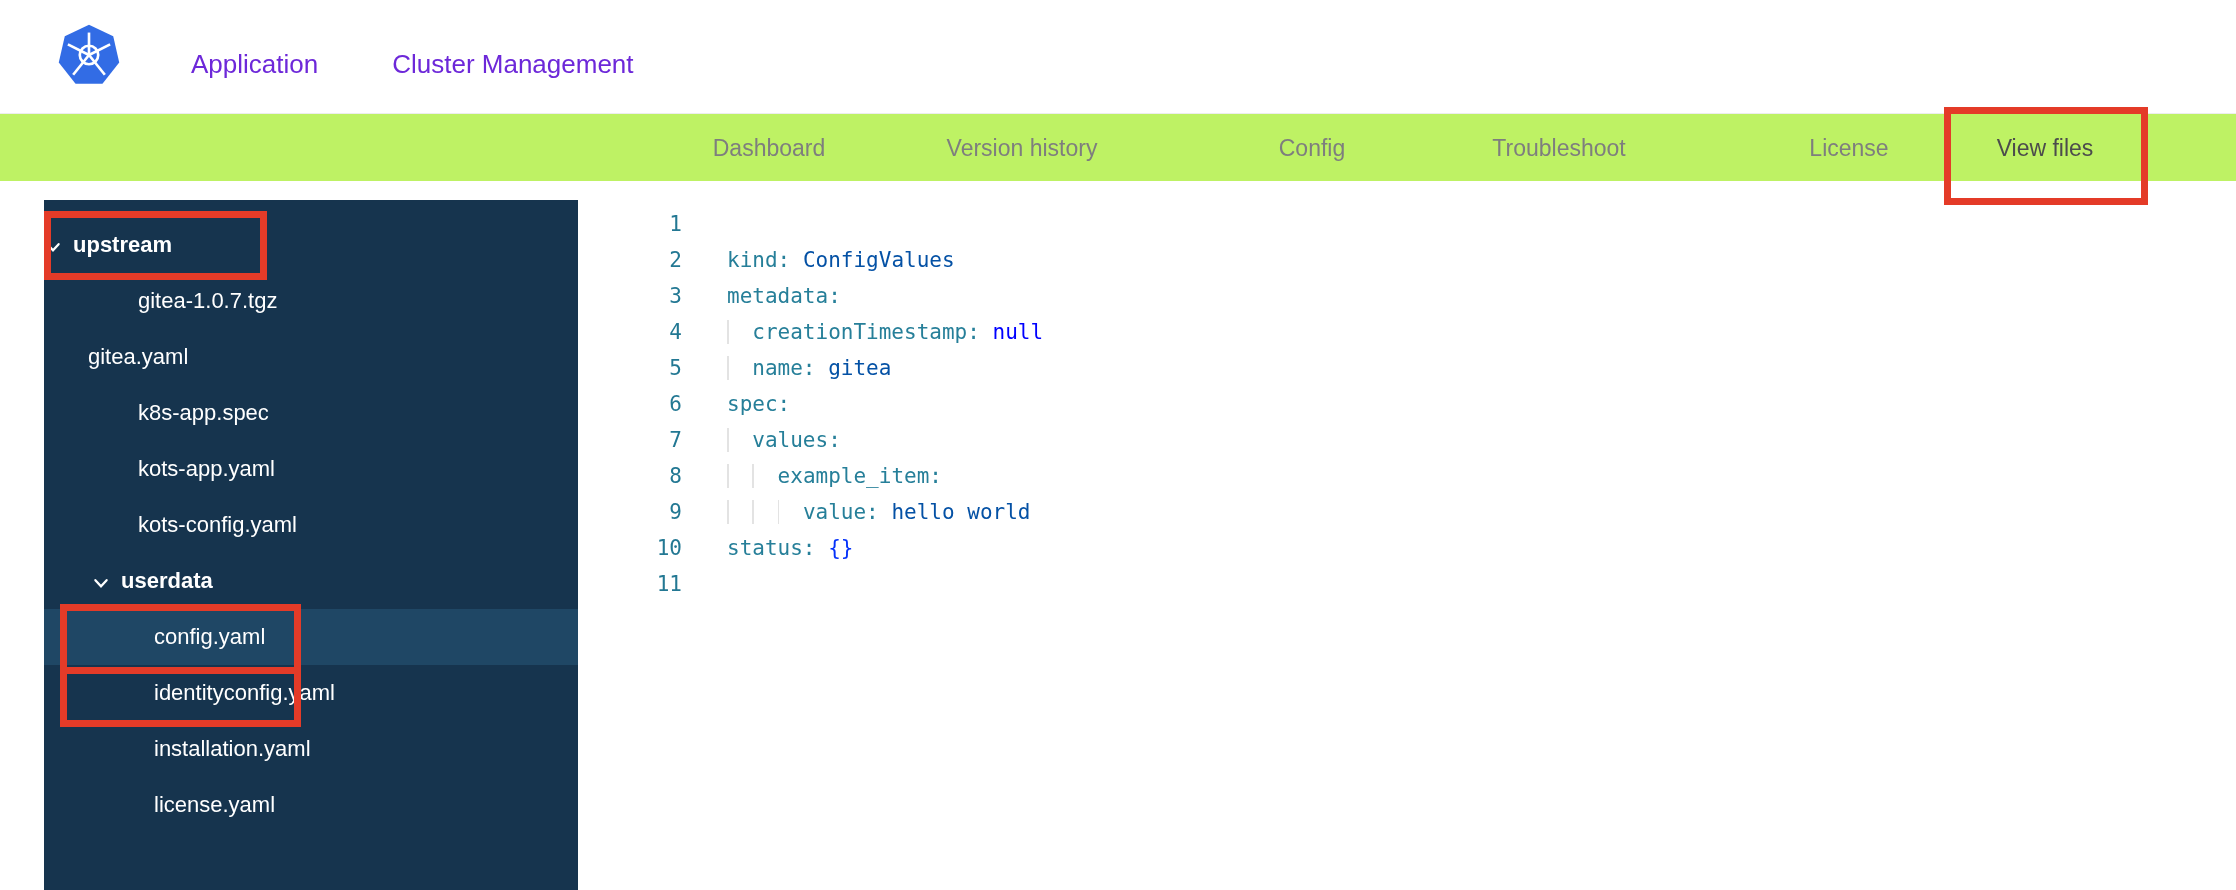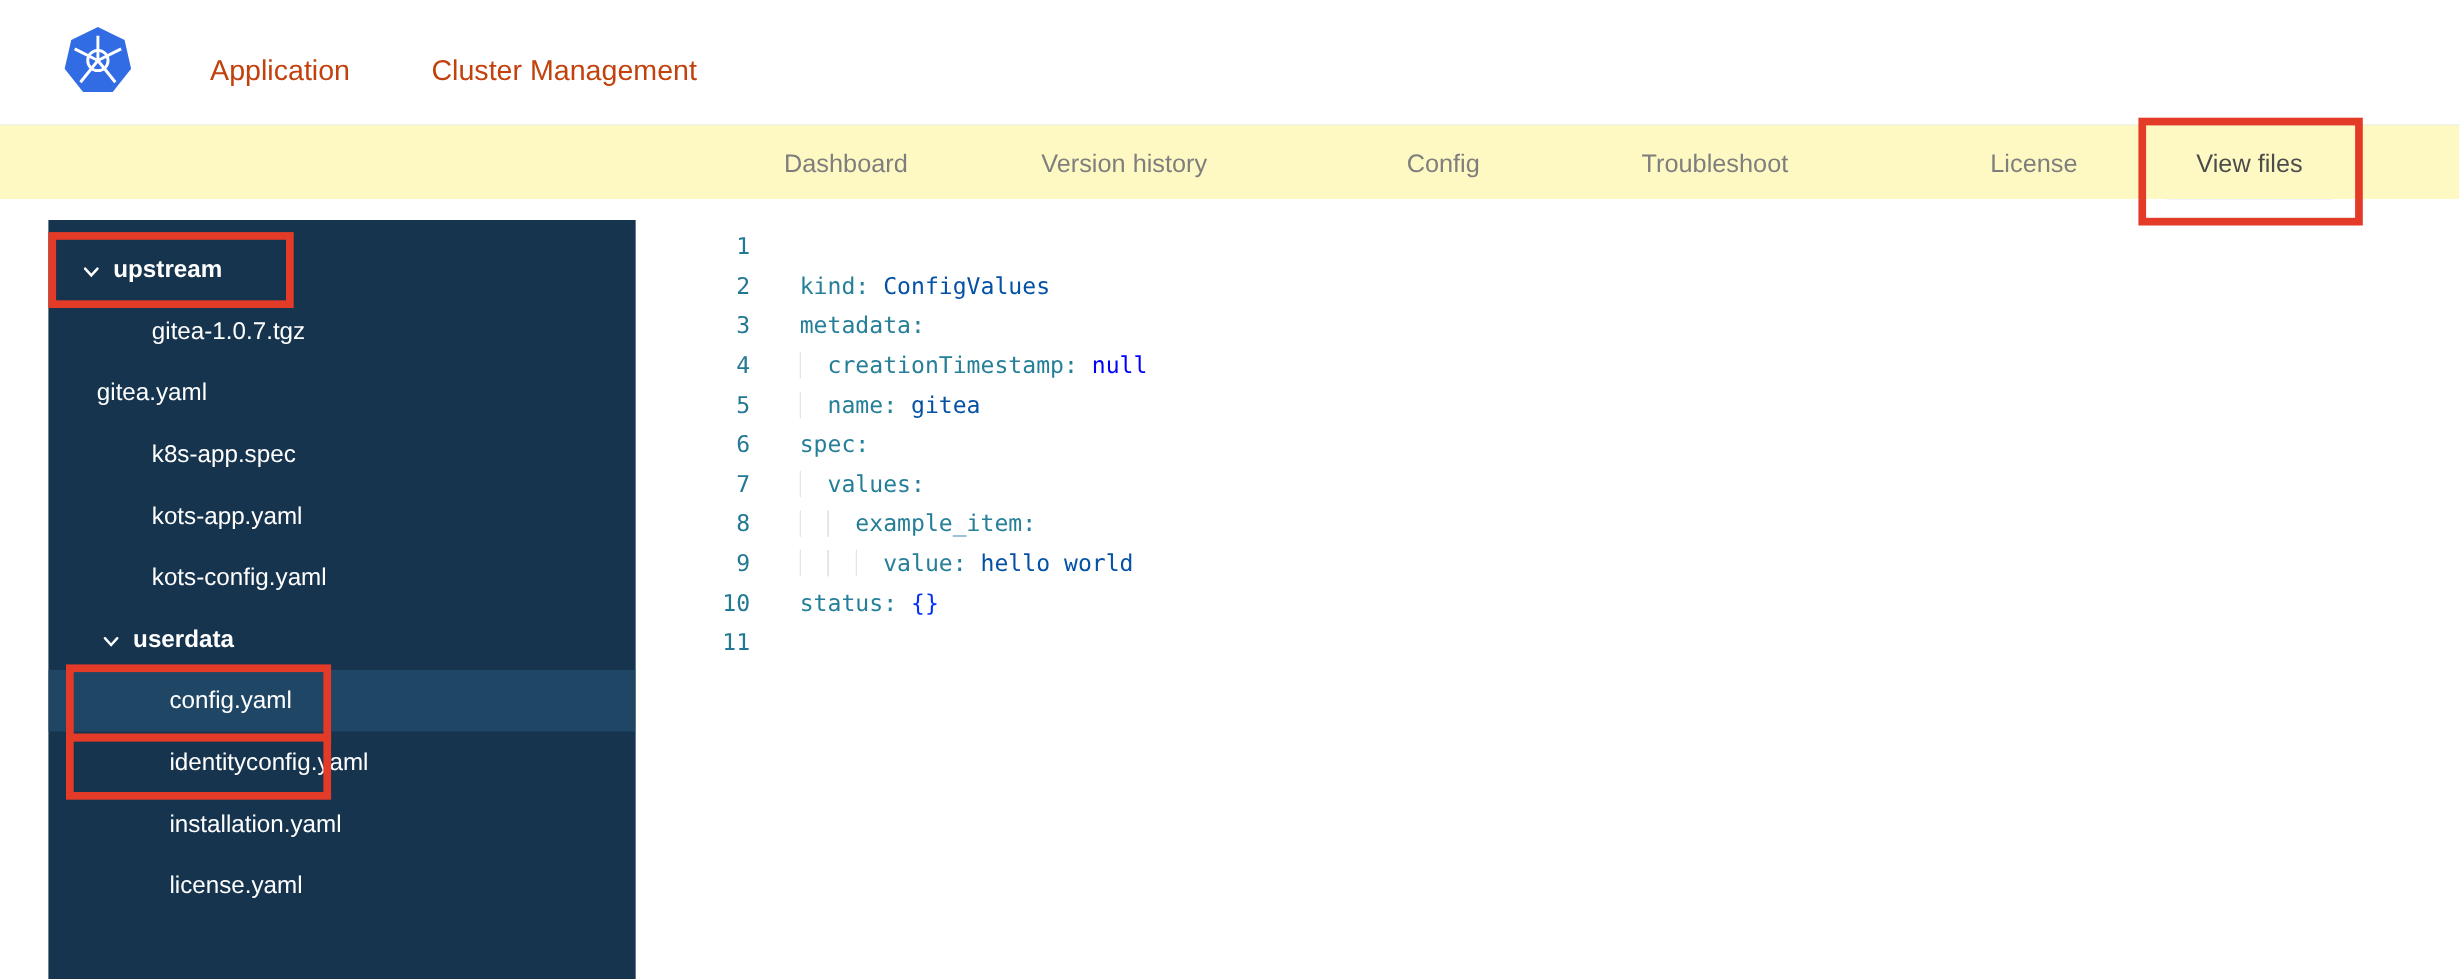--- a/index.html
+++ b/index.html
@@ -8,28 +8,28 @@
     position:relative; width:2236px; height:890px; overflow:hidden;
     font-family:"Liberation Sans", sans-serif; background:#ffffff;
   }
 
   
   .header { position:absolute; left:0; top:0; width:2236px; height:113px; background:#ffffff; }
   .logo { position:absolute; left:56px; top:22px; width:66px; height:66px; }
   .header-tabs { position:absolute; left:158px; top:0; height:108px; display:flex; gap:8px; }
   .app-tab {
     height:134px; display:flex; align-items:center; padding:0 33px;
-    font-size:26px; color:#c2410c; cursor:pointer; border-bottom:5px solid transparent;
+    font-size:26px; color:#6d28d9; cursor:pointer; border-bottom:5px solid transparent;
   }
   .app-tab.active { border-bottom:5px solid #326de6; }
 
   
   .subnav {
     position:absolute; left:0; top:113px; width:2236px; height:68px;
-    background:#fef9c3; border-top:1px solid #ededed;
+    background:#bef264; border-top:1px solid #ededed;
   }
   .subnav-tab {
     position:absolute; top:0; height:68px; line-height:68px; transform:translateX(-50%);
     font-size:23px; color:#7e7e7e; cursor:pointer; white-space:nowrap;
   }
   .subnav-tab.active { color:#4c4c4c; }
   .subnav-underline { position:absolute; height:6px; background:#326de6; bottom:-6px; }
 
   
   .sidebar {
@@ -99,21 +99,21 @@
       <div class="subnav-tab" style="left: 769px;">Dashboard</div>
       <div class="subnav-tab" style="left: 1022px;">Version history</div>
       <div class="subnav-tab" style="left: 1312px;">Config</div>
       <div class="subnav-tab" style="left: 1559px;">Troubleshoot</div>
       <div class="subnav-tab" style="left: 1813px; margin-left: 36px;">License</div>
       <div class="subnav-tab active" style="left: 2045px;">View files</div>
       <div class="subnav-underline" style="left: 1970px; width: 150px;"></div>
     </div>
 
   <div class="sidebar" id="file-tree">
-      <div class="tree-row folder" style="padding-left: 30px; align-items: center;">
+      <div class="tree-row folder" style=" align-items: center;">
         <span class="chev"><svg width="18" height="18" viewBox="0 0 16 16">
             <path d="M3 5.5l5 5.5 5-5.5" stroke="#ffffff" stroke-width="2" fill="none" stroke-linecap="round"></path>
           </svg></span>
         <span>upstream</span>
       </div>
       <div class="tree-row file" style="padding-left: 94px;">
         <span>gitea-1.0.7.tgz</span>
       </div>
       <div class="tree-row file" style="padding-left: 44px;">
         <span>gitea.yaml</span>

